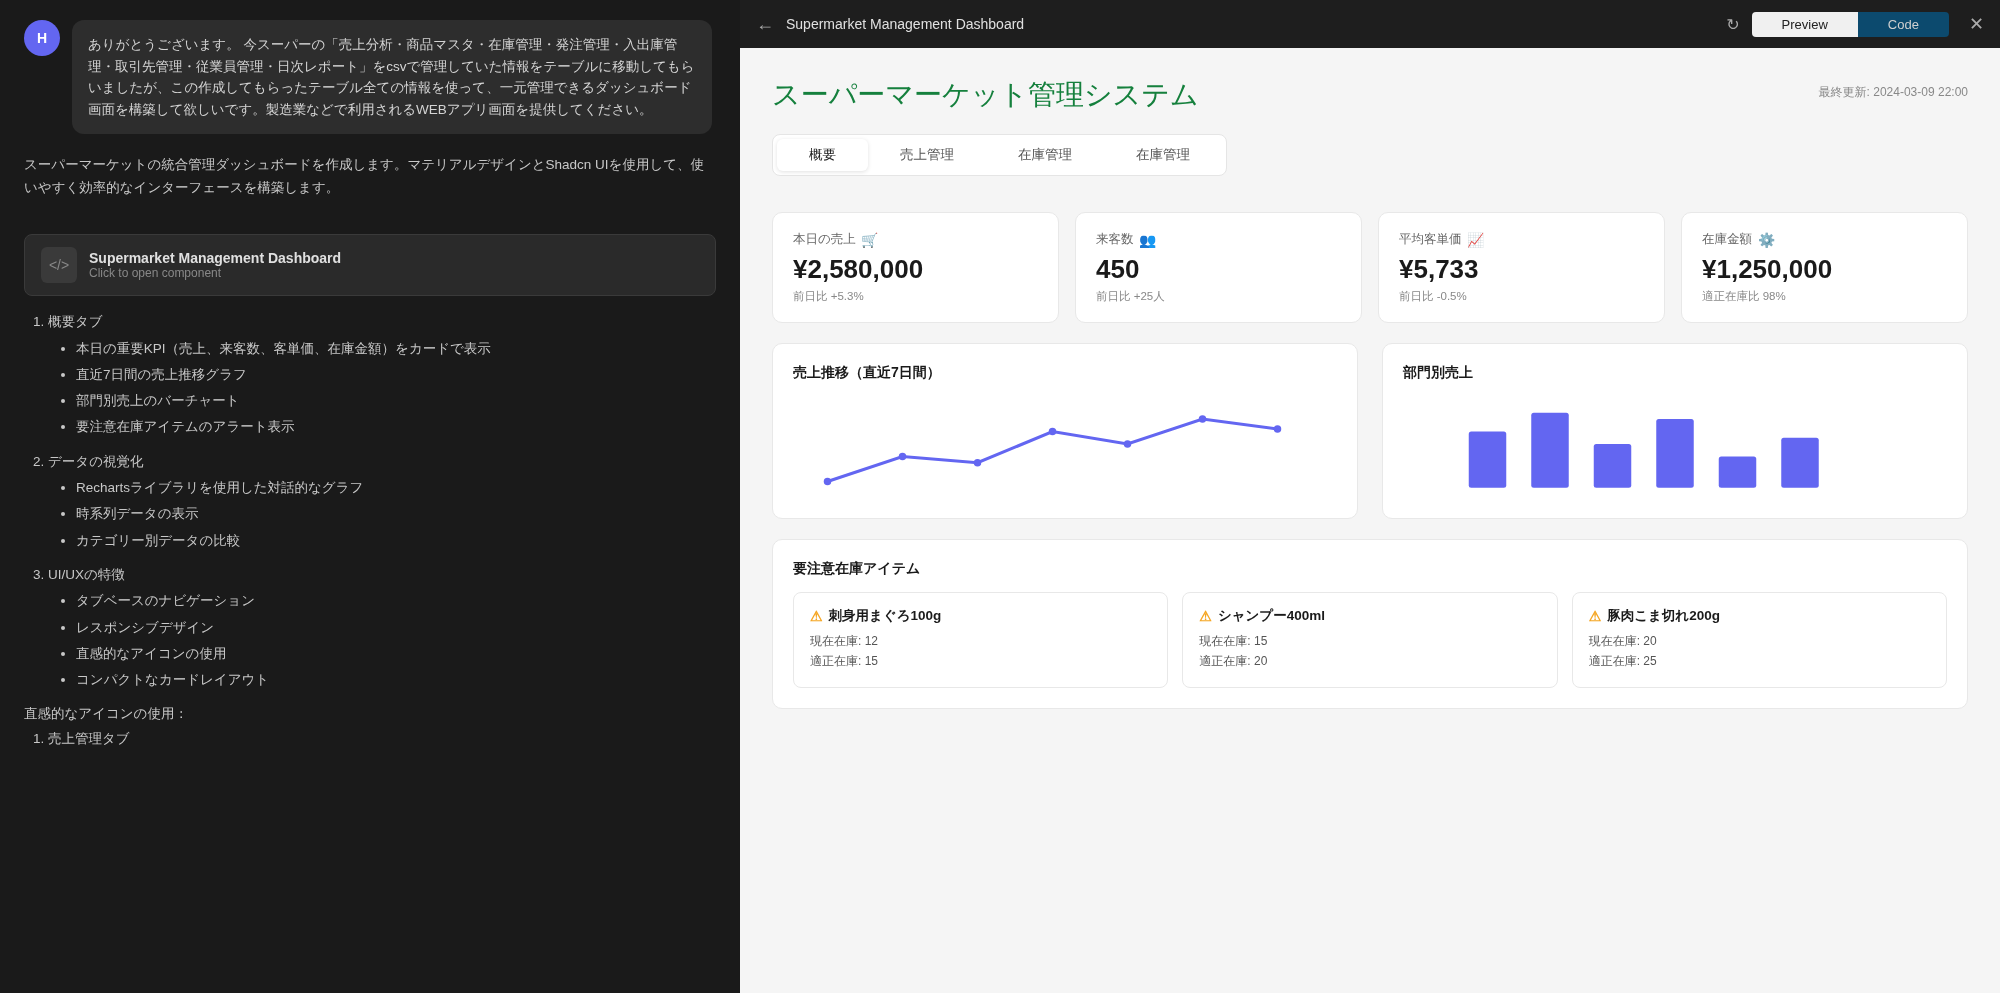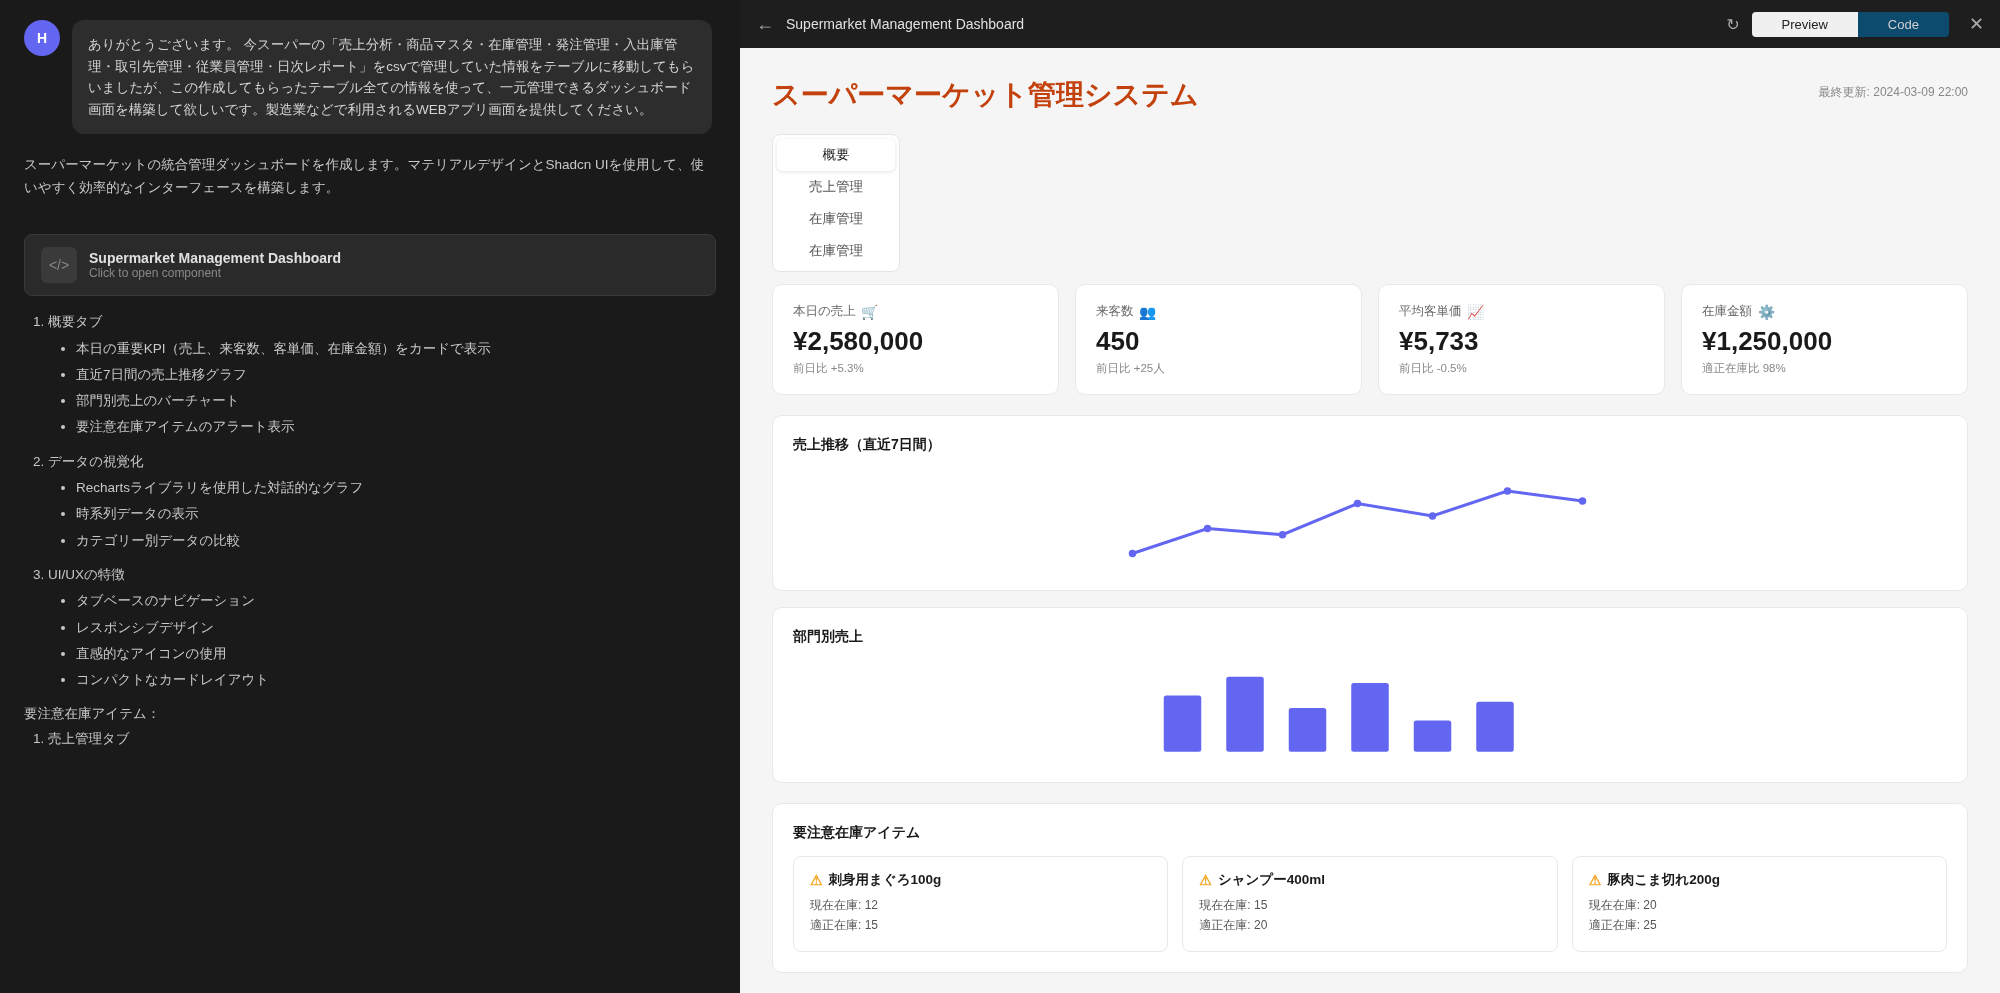--- a/index.html
+++ b/index.html
@@ -209,41 +209,40 @@
 
     .dash-header {
       display: flex;
       justify-content: space-between;
       align-items: flex-start;
       margin-bottom: 20px;
     }
 
     .dash-title {
       font-size: 28px;
-      font-weight: 700;
-      color: #c2410c;
+      font-weight: 400;
+      color: #15803d;
     }
 
     .dash-updated {
       font-size: 12px;
       color: #888;
       margin-top: 8px;
     }
 
     
     .tabs {
       display: flex;
       gap: 0;
-      margin-bottom: 12px;
+      margin-bottom: 36px;
       background: white;
       border-radius: 8px;
       padding: 4px;
       width: fit-content;
       border: 1px solid #e5e5e5;
-      flex-direction: column;
     }
 
     .tab {
       padding: 7px 32px;
       font-size: 13.5px;
       cursor: pointer;
       border-radius: 6px;
       color: #555;
       background: none;
       border: none;
@@ -293,22 +292,22 @@
     }
 
     .kpi-change {
       font-size: 11.5px;
       color: #888;
     }
 
     
     .middle-row {
       display: grid;
-      grid-template-columns: 1fr;
-      gap: 16px;
+      grid-template-columns: 1fr 1fr;
+      gap: 24px;
       margin-bottom: 20px;
     }
 
     .chart-card {
       background: white;
       border-radius: 10px;
       padding: 20px;
       border: 1px solid #e8e8e8;
       min-height: 160px;
     }
@@ -406,21 +405,21 @@
         <li>カテゴリー別データの比較</li>
       </ul>
       <li class="section-title">UI/UXの特徴</li>
       <ul>
         <li>タブベースのナビゲーション</li>
         <li>レスポンシブデザイン</li>
         <li>直感的なアイコンの使用</li>
         <li>コンパクトなカードレイアウト</li>
       </ul>
     </ol>
-    <div style="margin-top:10px;">要注意在庫アイテム：</div>
+    <div style="margin-top:10px;">直感的なアイコンの使用：</div>
     <ol>
       <li>売上管理タブ</li>
     </ol>
   </div>
 </div>
 
 <div class="right-panel">
 
   <div class="top-bar">
     <button class="back-btn">←</button>

